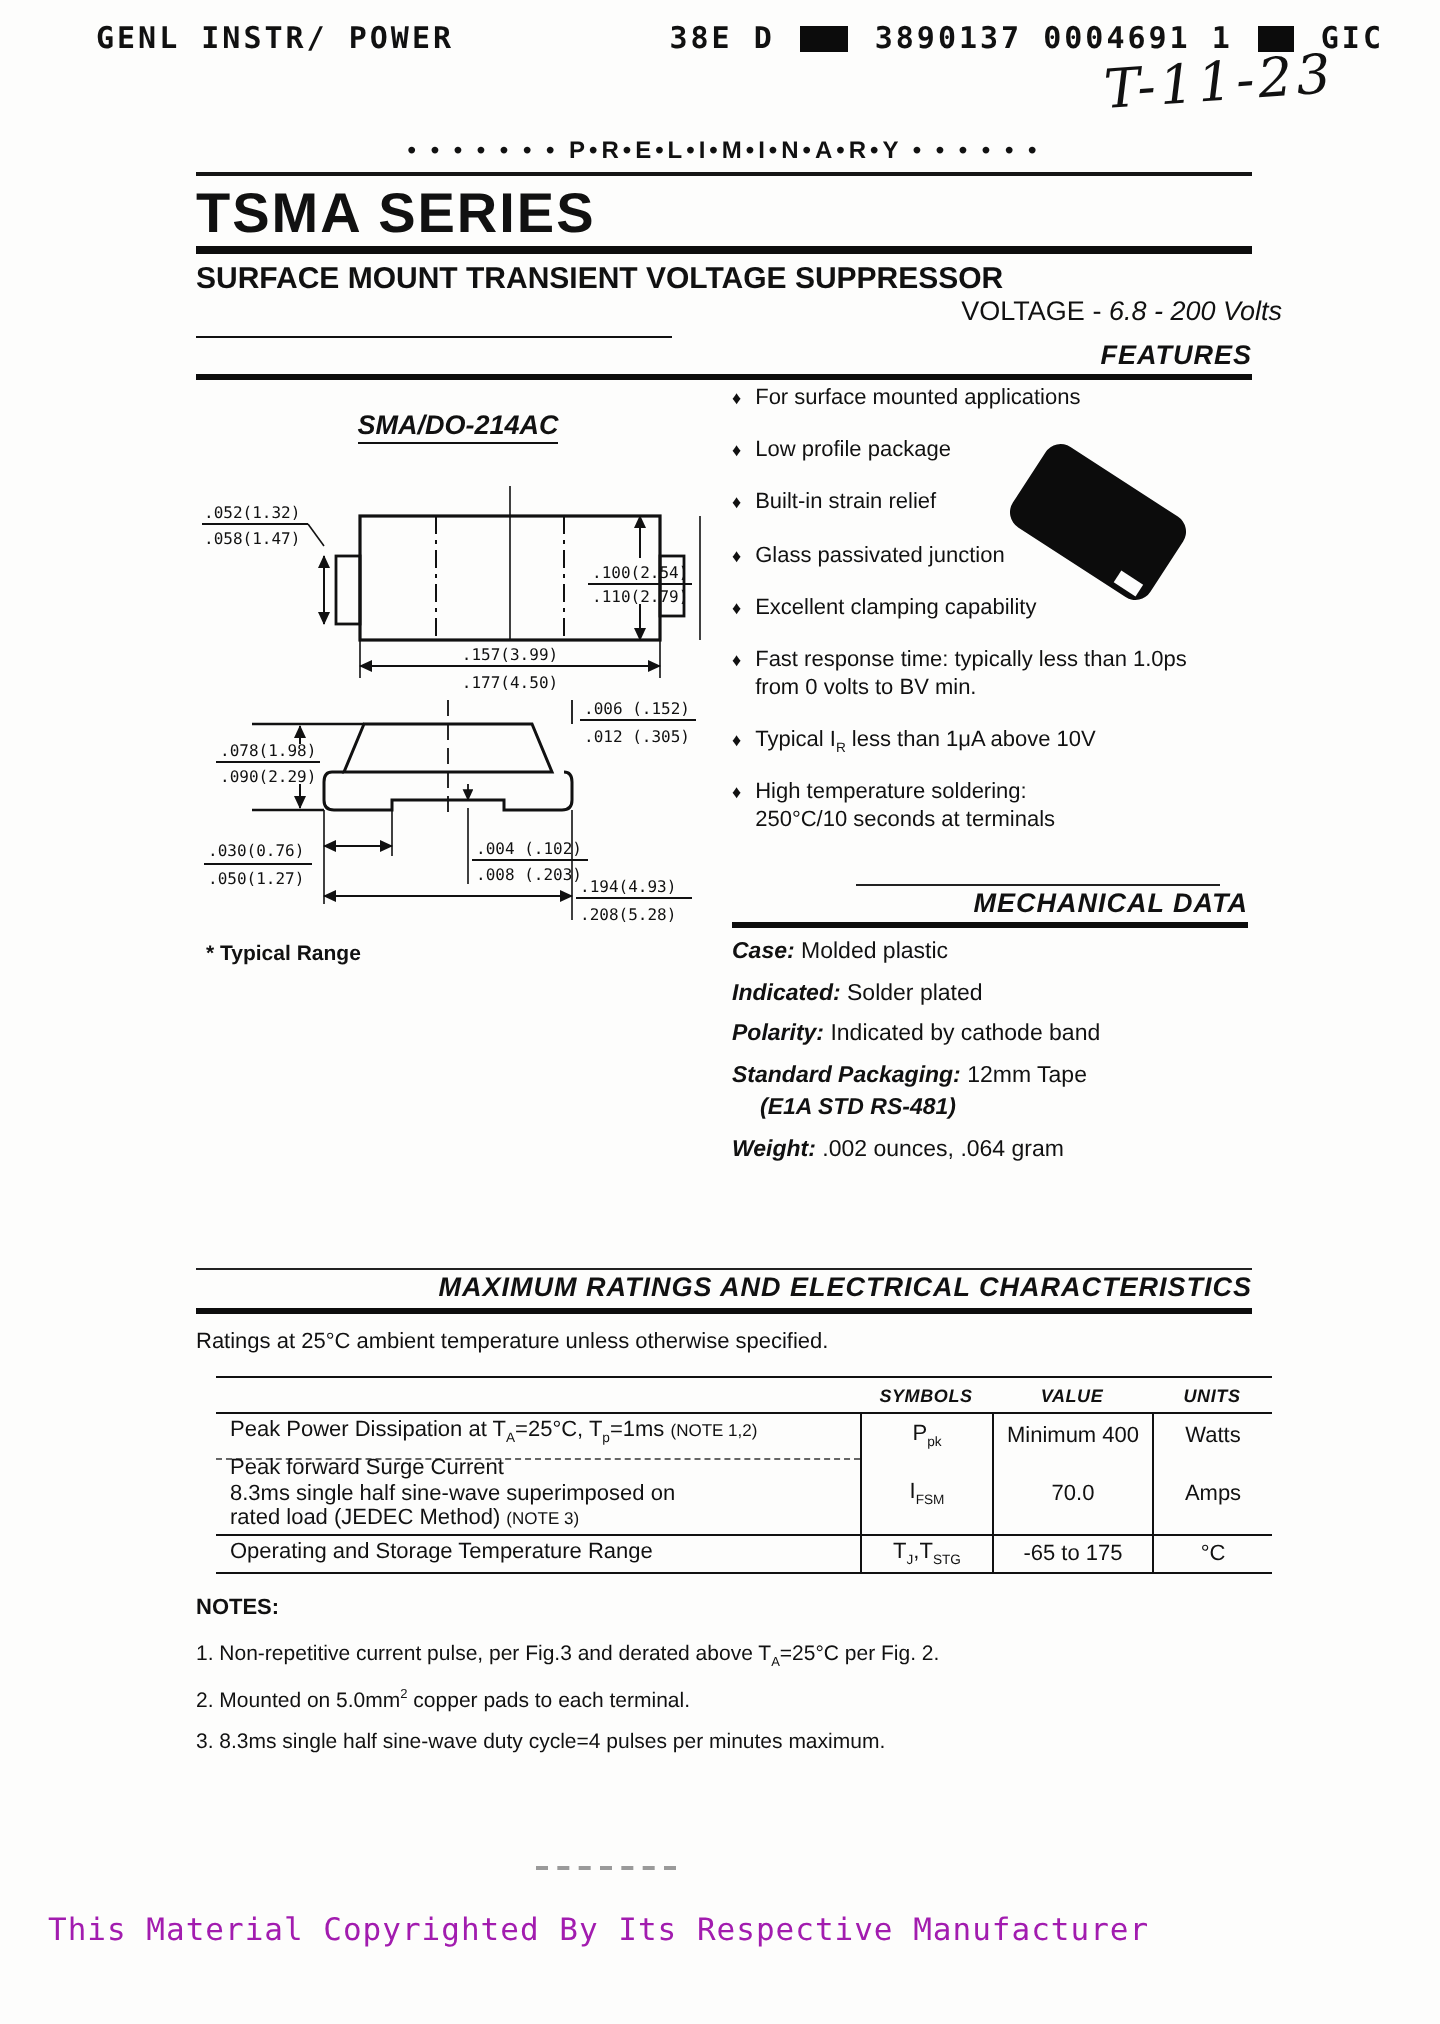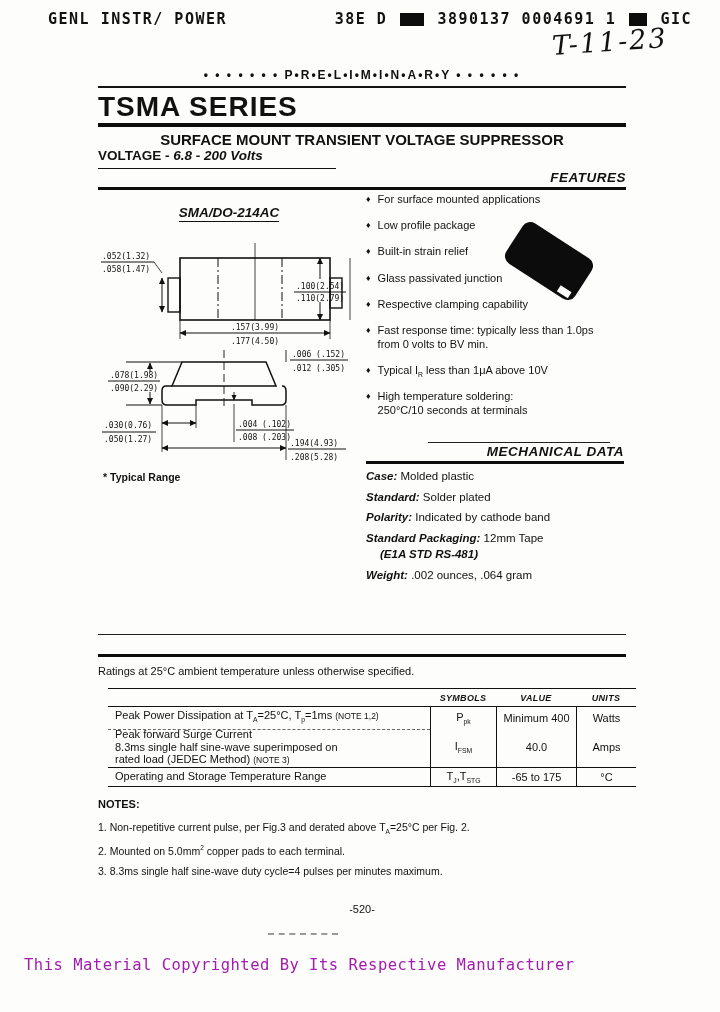--- a/index.html
+++ b/index.html
@@ -20,22 +20,22 @@
   .handwritten { top:26px; left:552px; font-family:"DejaVu Serif", serif; font-style:italic;
     font-size:27px; transform:rotate(-4deg); letter-spacing:2px; }
 
   .banner { top:68px; left:98px; width:528px; text-align:center; font-weight:bold;
     font-size:12px; letter-spacing:2px; white-space:nowrap; }
   .banner-line { top:86px; left:98px; width:528px; border-top:2px solid #151515; }
 
   .series-title { top:91px; left:98px; width:528px; text-align:left;
     font-size:28px; font-weight:bold; letter-spacing:1px; }
   .thick-rule { top:123px; left:98px; width:528px; height:4px; background:#0d0d0d; }
-  .subtitle { top:131px; left:98px; width:528px; text-align:center; font-size:15px; font-weight:bold; }
-  .voltage { top:148px; left:98px; width:528px; text-align:left; font-size:13.5px; font-weight:bold; }
+  .subtitle { top:131px; left:98px; width:528px; font-size:15px; font-weight:bold; }
+  .voltage { top:148px; left:113px; width:528px; text-align:right; font-size:13.5px; font-weight:normal; }
   .voltage .vrange { font-style:italic; }
 
   .sect-topline { border-top:1.5px solid #111; }
   .features-topline { top:168px; left:98px; width:238px; }
   .sect-heading { font-size:13.5px; font-weight:bold; font-style:italic; letter-spacing:.5px; text-align:right; }
   .features-heading { top:170px; left:98px; width:528px; }
   .features-underline { top:187px; left:98px; width:528px; height:2.5px; background:#0d0d0d; }
 
   .pkg-name { top:205px; left:98px; width:262px; text-align:center; font-weight:bold;
     font-style:italic; font-size:13.5px; }
@@ -141,21 +141,21 @@
     <li>
         <span class="bullet">♦</span>
         <span class="ftext"><span>Built-in strain relief</span><sub></sub><span></span></span>
       </li>
     <li>
         <span class="bullet">♦</span>
         <span class="ftext"><span>Glass passivated junction</span><sub></sub><span></span></span>
       </li>
     <li>
         <span class="bullet">♦</span>
-        <span class="ftext"><span>Respective clamping capability</span><sub></sub><span></span></span>
+        <span class="ftext"><span>Excellent clamping capability</span><sub></sub><span></span></span>
       </li>
     <li>
         <span class="bullet">♦</span>
         <span class="ftext"><span>Fast response time: typically less than 1.0ps
 from 0 volts to BV min.</span><sub></sub><span></span></span>
       </li>
     <li>
         <span class="bullet">♦</span>
         <span class="ftext"><span>Typical I</span><sub>R</sub><span> less than 1μA above 10V</span></span>
       </li>
@@ -238,28 +238,29 @@
     <text x="190" y="112">.208(5.28)</text>
   </svg>
 
   <div class="abs typical-range">* Typical Range</div>
 
   <div class="abs mech-topline"></div>
   <div class="abs sect-heading mech-heading">MECHANICAL DATA</div>
   <div class="abs mech-underline"></div>
   <div class="abs mech-items">
     <div class="mech-item"><span class="mech-label">Case:</span><span> Molded plastic</span></div>
-    <div class="mech-item"><span class="mech-label">Standard:</span><span> Solder plated</span></div>
+    <div class="mech-item"><span class="mech-label">Indicated:</span><span> Solder plated</span></div>
     <div class="mech-item"><span class="mech-label">Polarity:</span><span> Indicated by cathode band</span></div>
     <div class="mech-item"><span class="mech-label">Standard Packaging:</span><span> 12mm Tape</span></div>
     <div class="mech-sub">(E1A STD RS-481)</div>
     <div class="mech-item"><span class="mech-label">Weight:</span><span> .002 ounces, .064 gram</span></div>
   </div>
 
   <div class="abs mr-topline"></div>
+  <div class="abs sect-heading mr-heading">MAXIMUM RATINGS AND ELECTRICAL CHARACTERISTICS</div>
   <div class="abs mr-underline"></div>
   <div class="abs ratings-cond">Ratings at 25°C ambient temperature unless otherwise specified.</div>
 
   <div class="abs tbl">
     <div class="tbl-header">
       <div></div>
       <div>SYMBOLS</div>
       <div>VALUE</div>
       <div>UNITS</div>
     </div>
@@ -273,37 +274,36 @@
     </div>
     <div class="tbl-row row2">
       <div class="c-desc">
         <div>Peak forward Surge Current</div>
         <div>8.3ms single half sine-wave superimposed on</div>
         <div><span>rated load (JEDEC Method) </span><span class="tnote">(NOTE 3)</span></div>
       </div>
       <div class="c-mid">
           <span><span>I</span><sub>FSM</sub></span>
         </div>
-      <div class="c-mid">40.0</div>
+      <div class="c-mid">70.0</div>
       <div class="c-mid">Amps</div>
     </div>
     <div class="tbl-row row3">
       <div class="c-desc">Operating and Storage Temperature Range</div>
       <div class="c-mid">
           <span><span>T</span><sub>J</sub><span>,T</span><sub>STG</sub></span>
         </div>
       <div class="c-mid">-65 to 175</div>
       <div class="c-mid">°C</div>
     </div>
   </div>
 
   <div class="abs notes">
     <div class="notes-heading">NOTES:</div>
     <div class="note-item"><span>1. Non-repetitive current pulse, per Fig.3 and derated above T</span><sub>A</sub><span>=25°C per Fig. 2.</span></div>
     <div class="note-item"><span>2. Mounted on 5.0mm</span><sup>2</sup><span> copper pads to each terminal.</span></div>
     <div class="note-item">3. 8.3ms single half sine-wave duty cycle=4 pulses per minutes maximum.</div>
   </div>
 
-  <div class="abs page-num">-520-</div>
   <div class="abs artifact-dashes"></div>
   <div class="abs copyright">This Material Copyrighted By Its Respective Manufacturer</div>
 
 </div>
 
 </body></html>

